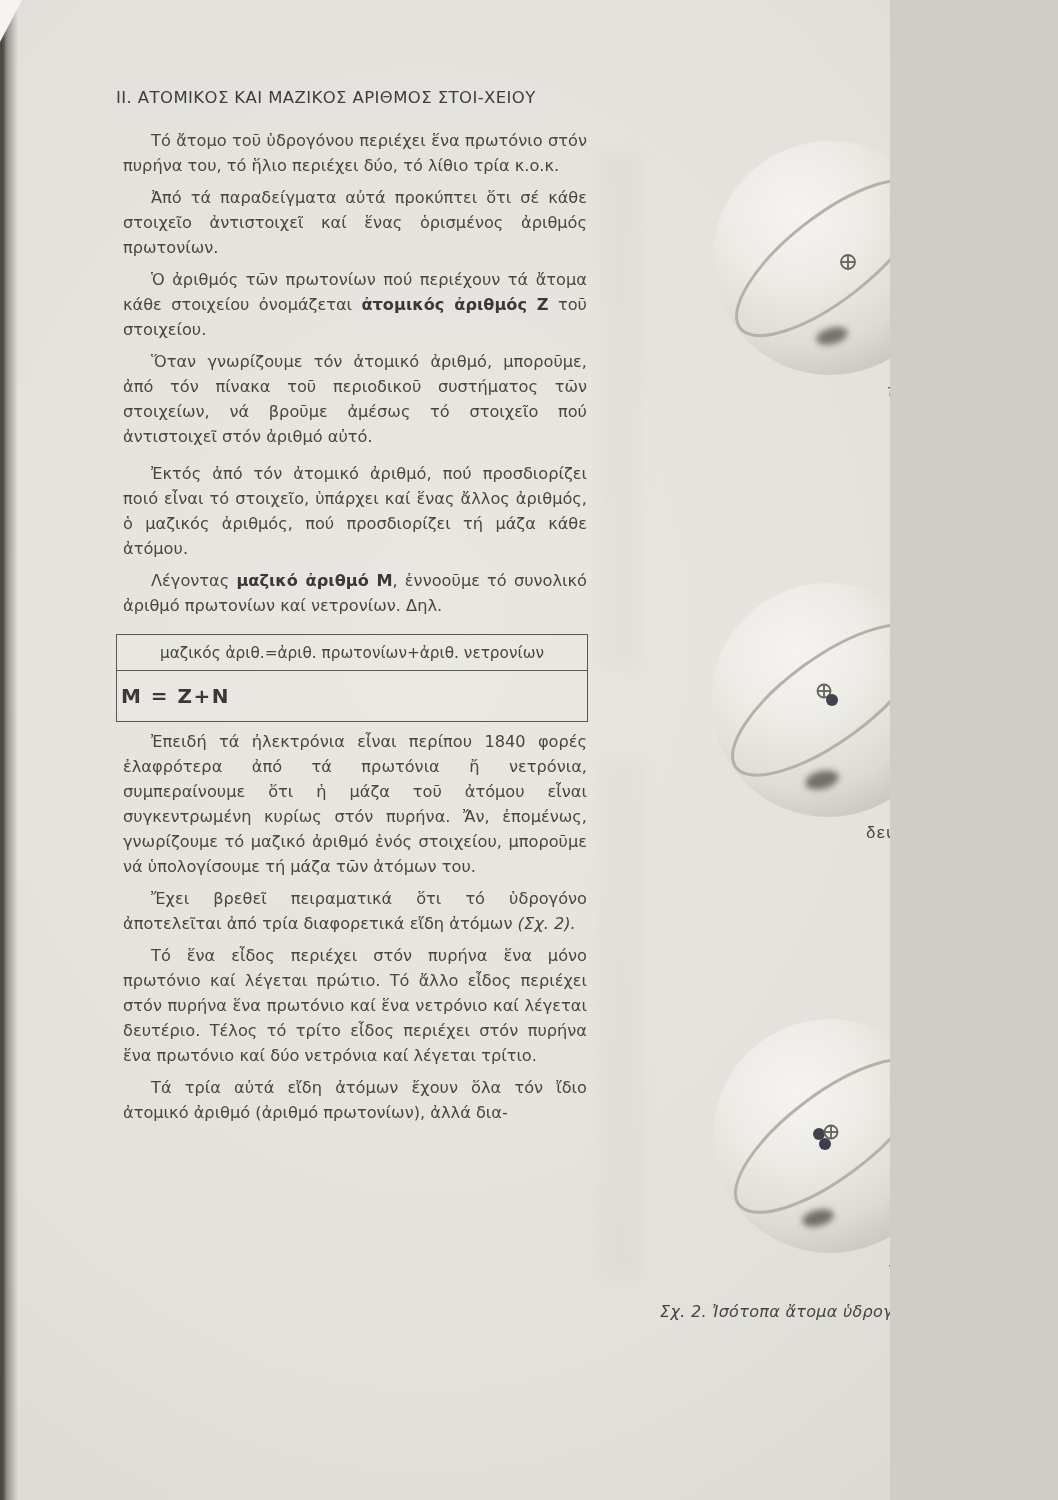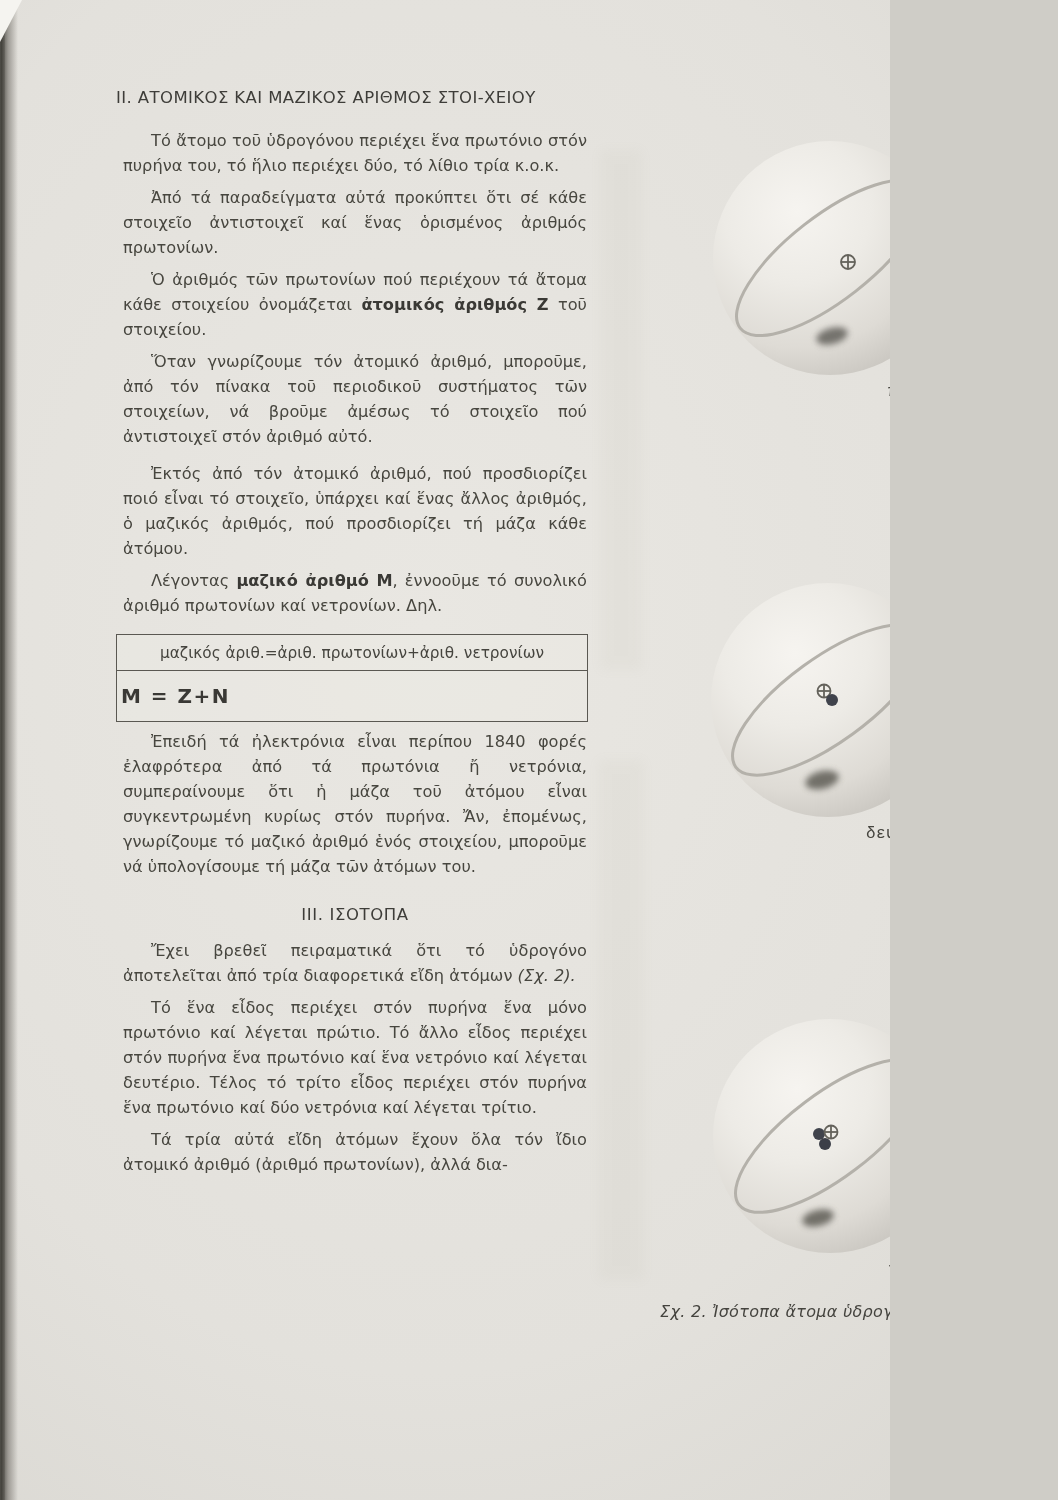--- a/index.html
+++ b/index.html
@@ -69,21 +69,20 @@
 
     <p class="body"><span>Λέγοντας </span><b>μαζικό ἀριθμό Μ</b><span>, ἐννοοῦμε τό συνολικό ἀριθμό πρωτονίων καί νετρονίων. Δηλ.</span></p>
 
     <div class="formula-box">
       <div class="row1">μαζικός ἀριθ.=ἀριθ. πρωτονίων+ἀριθ. νετρονίων</div>
       <div class="row2">M = Z+N</div>
     </div>
 
     <p class="body after-box">Ἐπειδή τά ἠλεκτρόνια εἶναι περίπου 1840 φορές ἐλαφρότερα ἀπό τά πρωτόνια ἤ νετρόνια, συμπεραίνουμε ὅτι ἡ μάζα τοῦ ἀτόμου εἶναι συγκεντρωμένη κυρίως στόν πυρήνα. Ἄν, ἐπομένως, γνωρίζουμε τό μαζικό ἀριθμό ἑνός στοιχείου, μποροῦμε νά ὑπολογίσουμε τή μάζα τῶν ἀτόμων του.</p>
 
-    <h3 class="sec-title3">ΙΙΙ. ΙΣΟΤΟΠΑ</h3>
 
     <p class="body"><span>Ἔχει βρεθεῖ πειραματικά ὅτι τό ὑδρογόνο ἀποτελεῖται ἀπό τρία διαφορετικά εἴδη ἀτόμων </span><i>(Σχ. 2).</i><span></span></p>
 
     <p class="body">Τό ἕνα εἶδος περιέχει στόν πυρήνα ἕνα μόνο πρωτόνιο καί λέγεται πρώτιο. Τό ἄλλο εἶδος περιέχει στόν πυρήνα ἕνα πρωτόνιο καί ἕνα νετρόνιο καί λέγεται δευτέριο. Τέλος τό τρίτο εἶδος περιέχει στόν πυρήνα ἕνα πρωτόνιο καί δύο νετρόνια καί λέγεται τρίτιο.</p>
 
     <p class="body">Τά τρία αὐτά εἴδη ἀτόμων ἔχουν ὅλα τόν ἴδιο ἀτομικό ἀριθμό (ἀριθμό πρωτονίων), ἀλλά δια-</p>
   </div>
 
   <figure class="iso-figure" id="fig1">
     <div class="iso-label">₁H¹</div>

